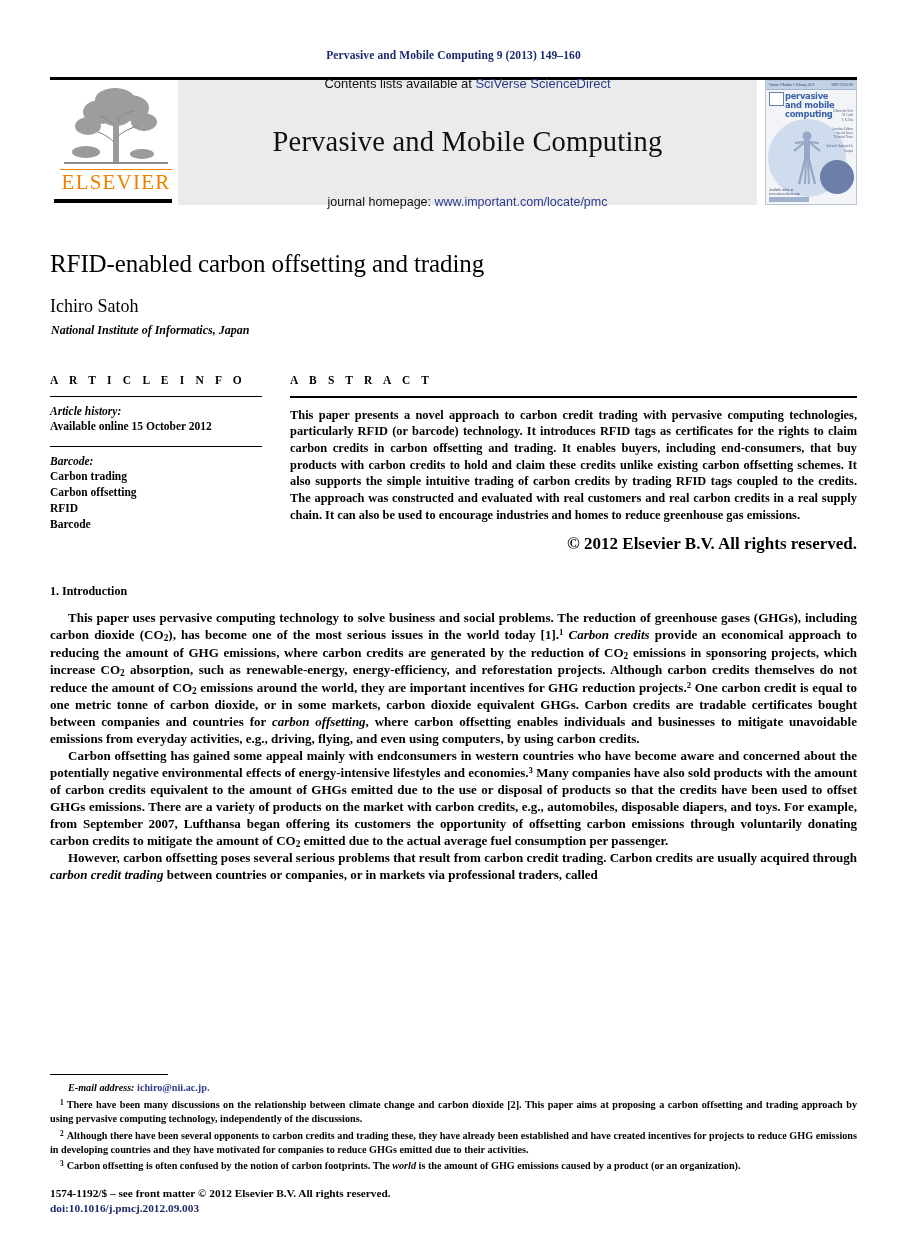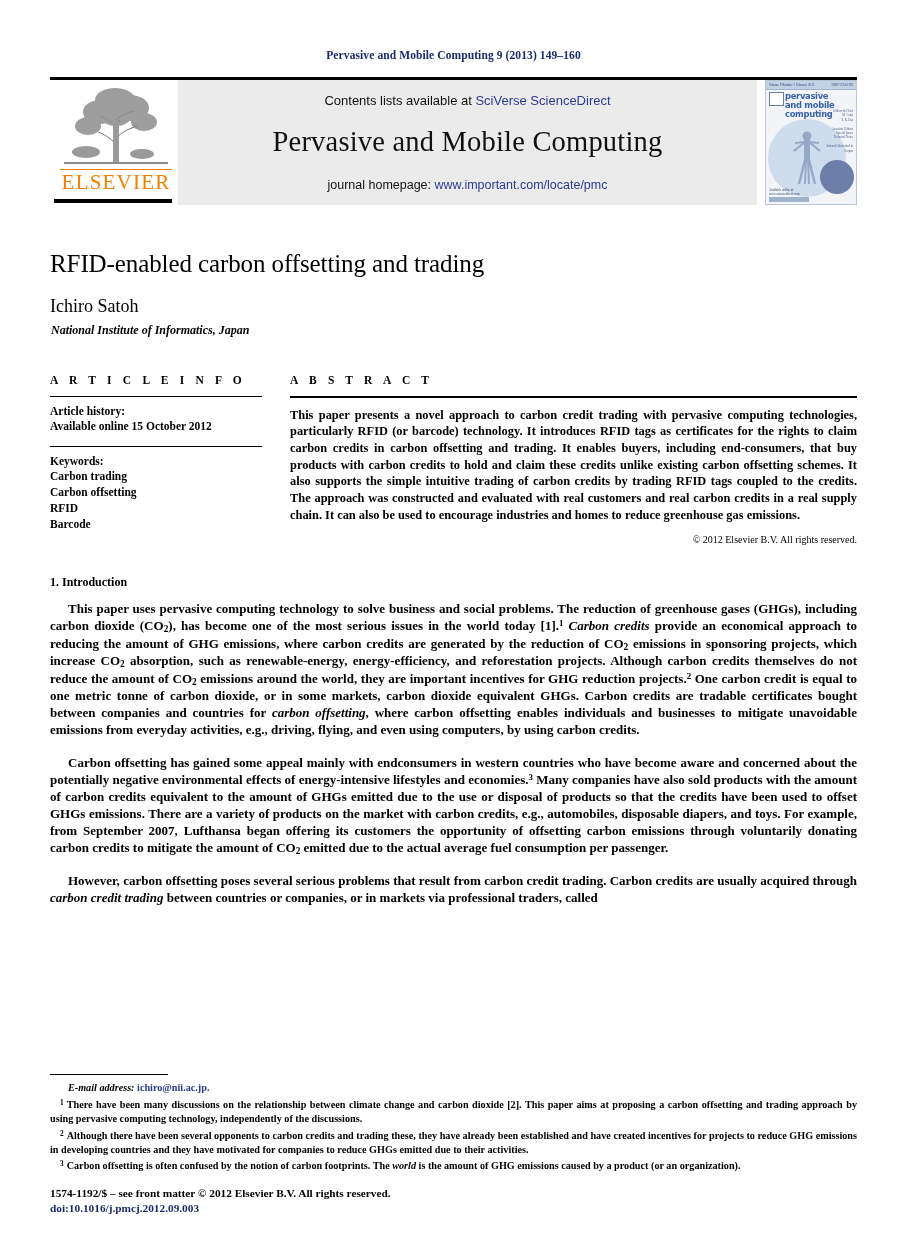--- a/index.html
+++ b/index.html
@@ -85,20 +85,21 @@
     flex: 1 1 auto;
     background: #ebebeb;
     margin-left: 6px;
     margin-right: 8px;
     display: flex;
     flex-direction: column;
     align-items: center;
     justify-content: center;
     text-align: center;
     height: 125px;
+    gap: 17px;
   }
   .banner-line1 {
     font-family: "Liberation Sans", sans-serif;
     font-size: 13px;
     color: #111;
     margin-bottom: 18px;
   }
   .banner-line1 a, .link {
     color: #2d3b8f;
     text-decoration: none;
@@ -238,60 +239,61 @@
     font-weight: bold;
     font-size: 11.5px;
     letter-spacing: 4.2px;
     margin-bottom: 10px;
   }
   .hr-thin { border-top: 1px solid #000; margin: 0 0 8px 0; }
   .hr-thick { border-top: 2px solid #000; margin: 0 0 9px 0; }
   .info-group { margin-bottom: 12px; }
   .info-head {
     font-size: 11.5px;
+    font-style: italic;
     font-weight: bold;
     margin-bottom: 2px;
   }
   .info-line {
     font-size: 11.5px;
     font-weight: bold;
     line-height: 1.38;
   }
   .keyword { font-size: 11.5px; font-weight: bold; line-height: 1.38; }
 
   .abstract-text {
     font-size: 12.4px;
     font-weight: bold;
     line-height: 1.345;
     text-align: justify;
     margin: 0;
   }
   .copyright-line {
-    font-size: 10px;
-    font-weight: normal;
+    font-size: 17px;
+    font-weight: bold;
     text-align: right;
     margin-top: 11px;
   }
 
   
   .body-section { margin-top: 30px; }
   .section-heading {
     font-size: 12px;
     font-weight: bold;
     margin: 0 0 11px 0;
   }
   .para {
     font-size: 13px;
     font-weight: bold;
     line-height: 1.305;
     text-align: justify;
     margin: 0;
     text-indent: 18px;
   }
-  .para + .para { margin-top: 16px; }
+  .para + .para { margin-top: 0px; }
   sub { font-size: 0.72em; vertical-align: -0.25em; }
   sup { font-size: 0.68em; vertical-align: 0.42em; }
   em { font-style: italic; }
 
   
   .footnotes {
     position: absolute;
     left: 50px;
     right: 50px;
     bottom: 62px;
@@ -427,21 +429,21 @@
 
     <div class="col-info">
       <div class="sec-label">A R T I C L E   I N F O</div>
       <div class="hr-thin"></div>
       <div class="info-group">
         <div class="info-head">Article history:</div>
         <div class="info-line">Available online 15 October 2012</div>
       </div>
       <div class="hr-thin"></div>
       <div class="info-group">
-        <div class="info-head">Keywords:</div>
+        <div class="info-head">Barcode:</div>
         <div class="keyword">Carbon trading</div>
         <div class="keyword">Carbon offsetting</div>
         <div class="keyword">RFID</div>
         <div class="keyword">Barcode</div>
       </div>
     </div>
 
     <div class="col-abstract">
       <div class="sec-label">A B S T R A C T</div>
       <div class="hr-thick"></div>

